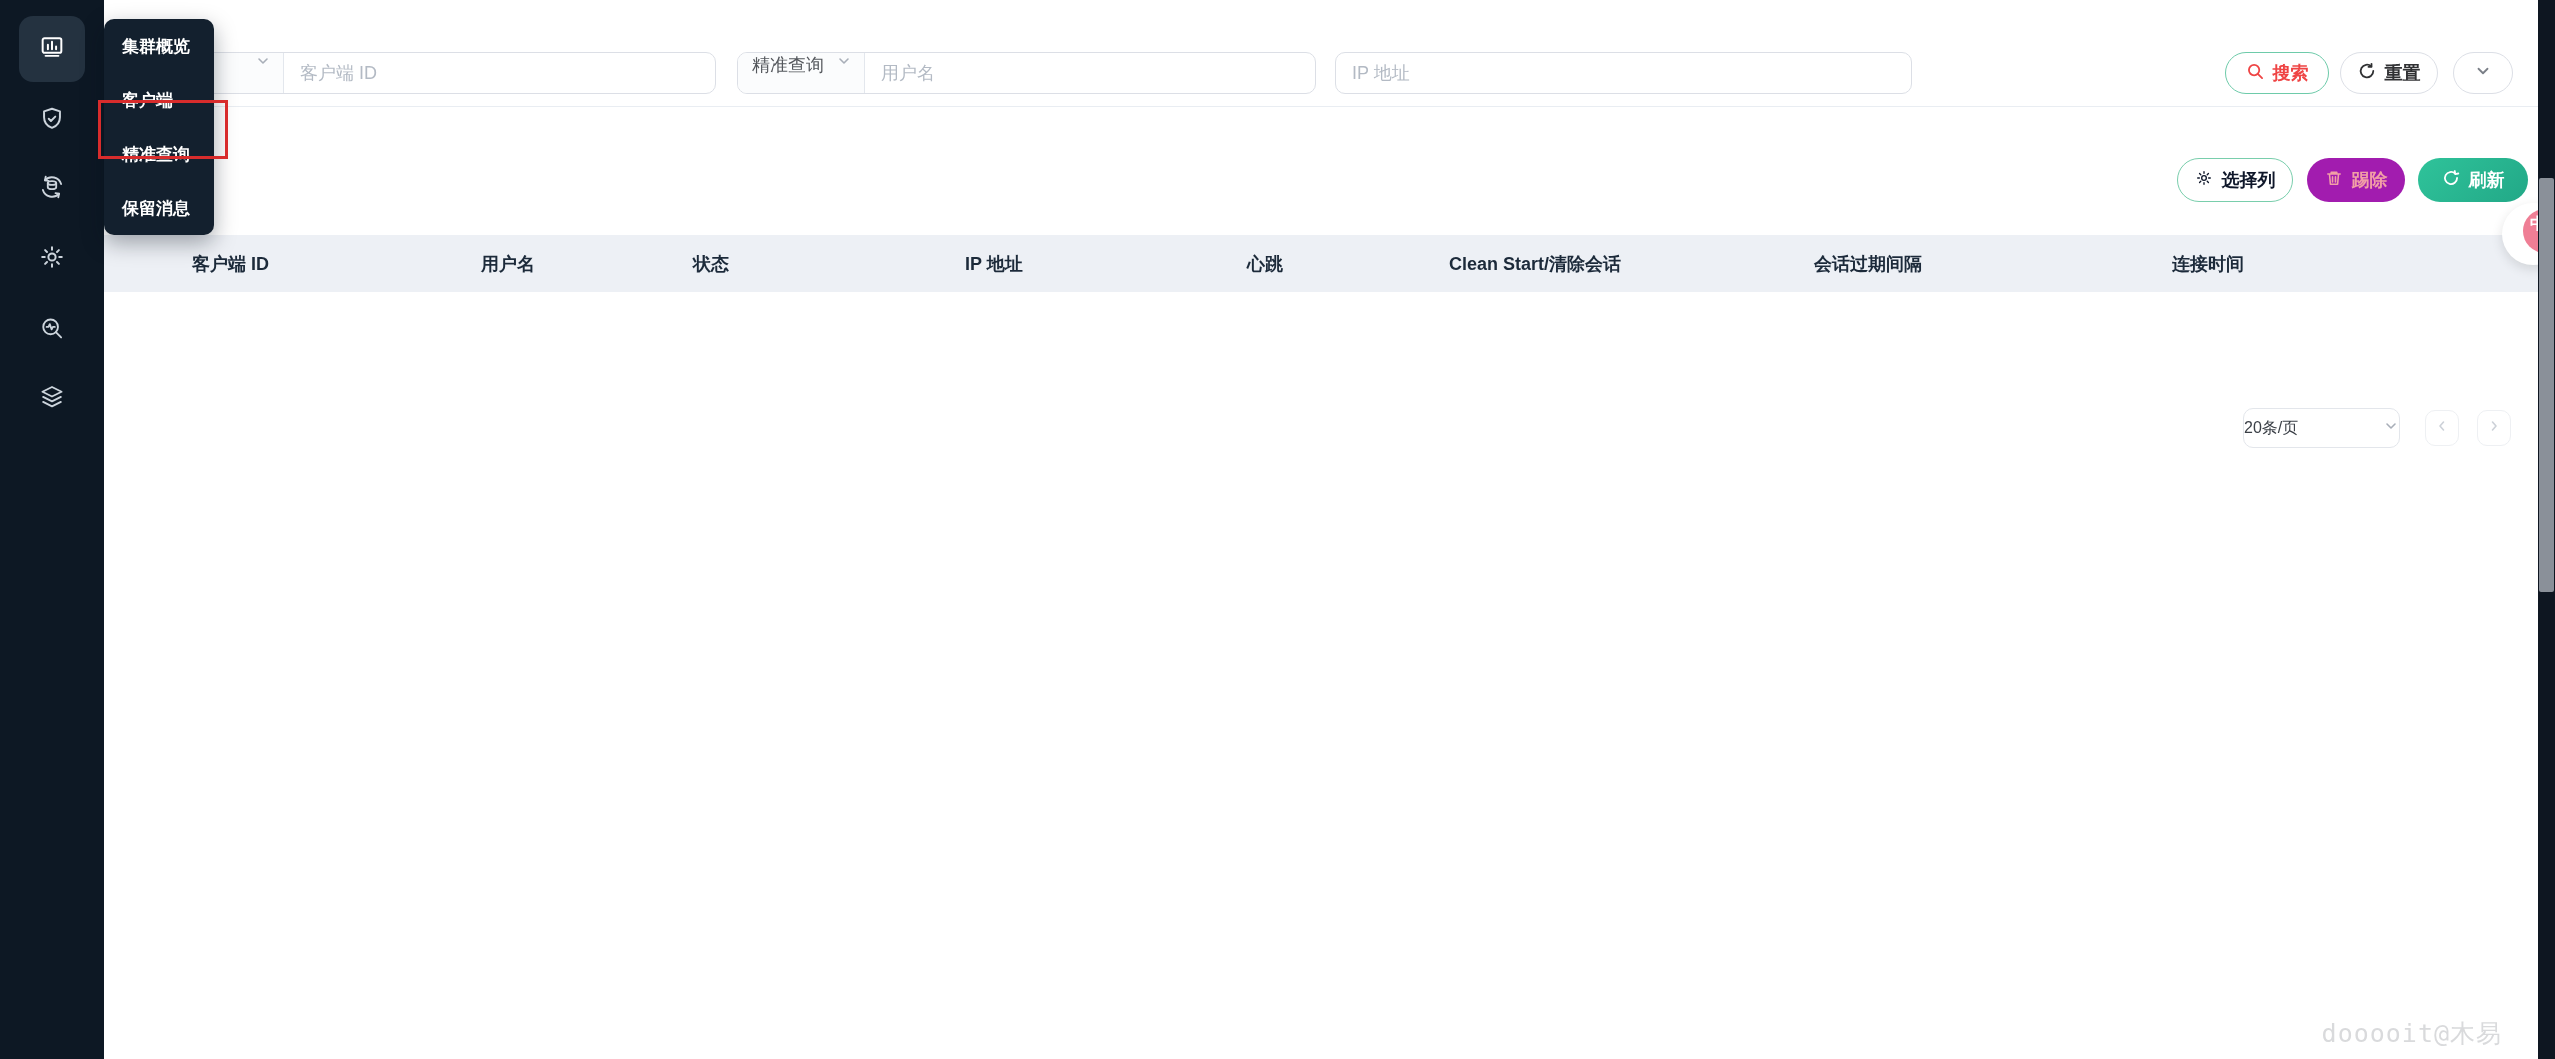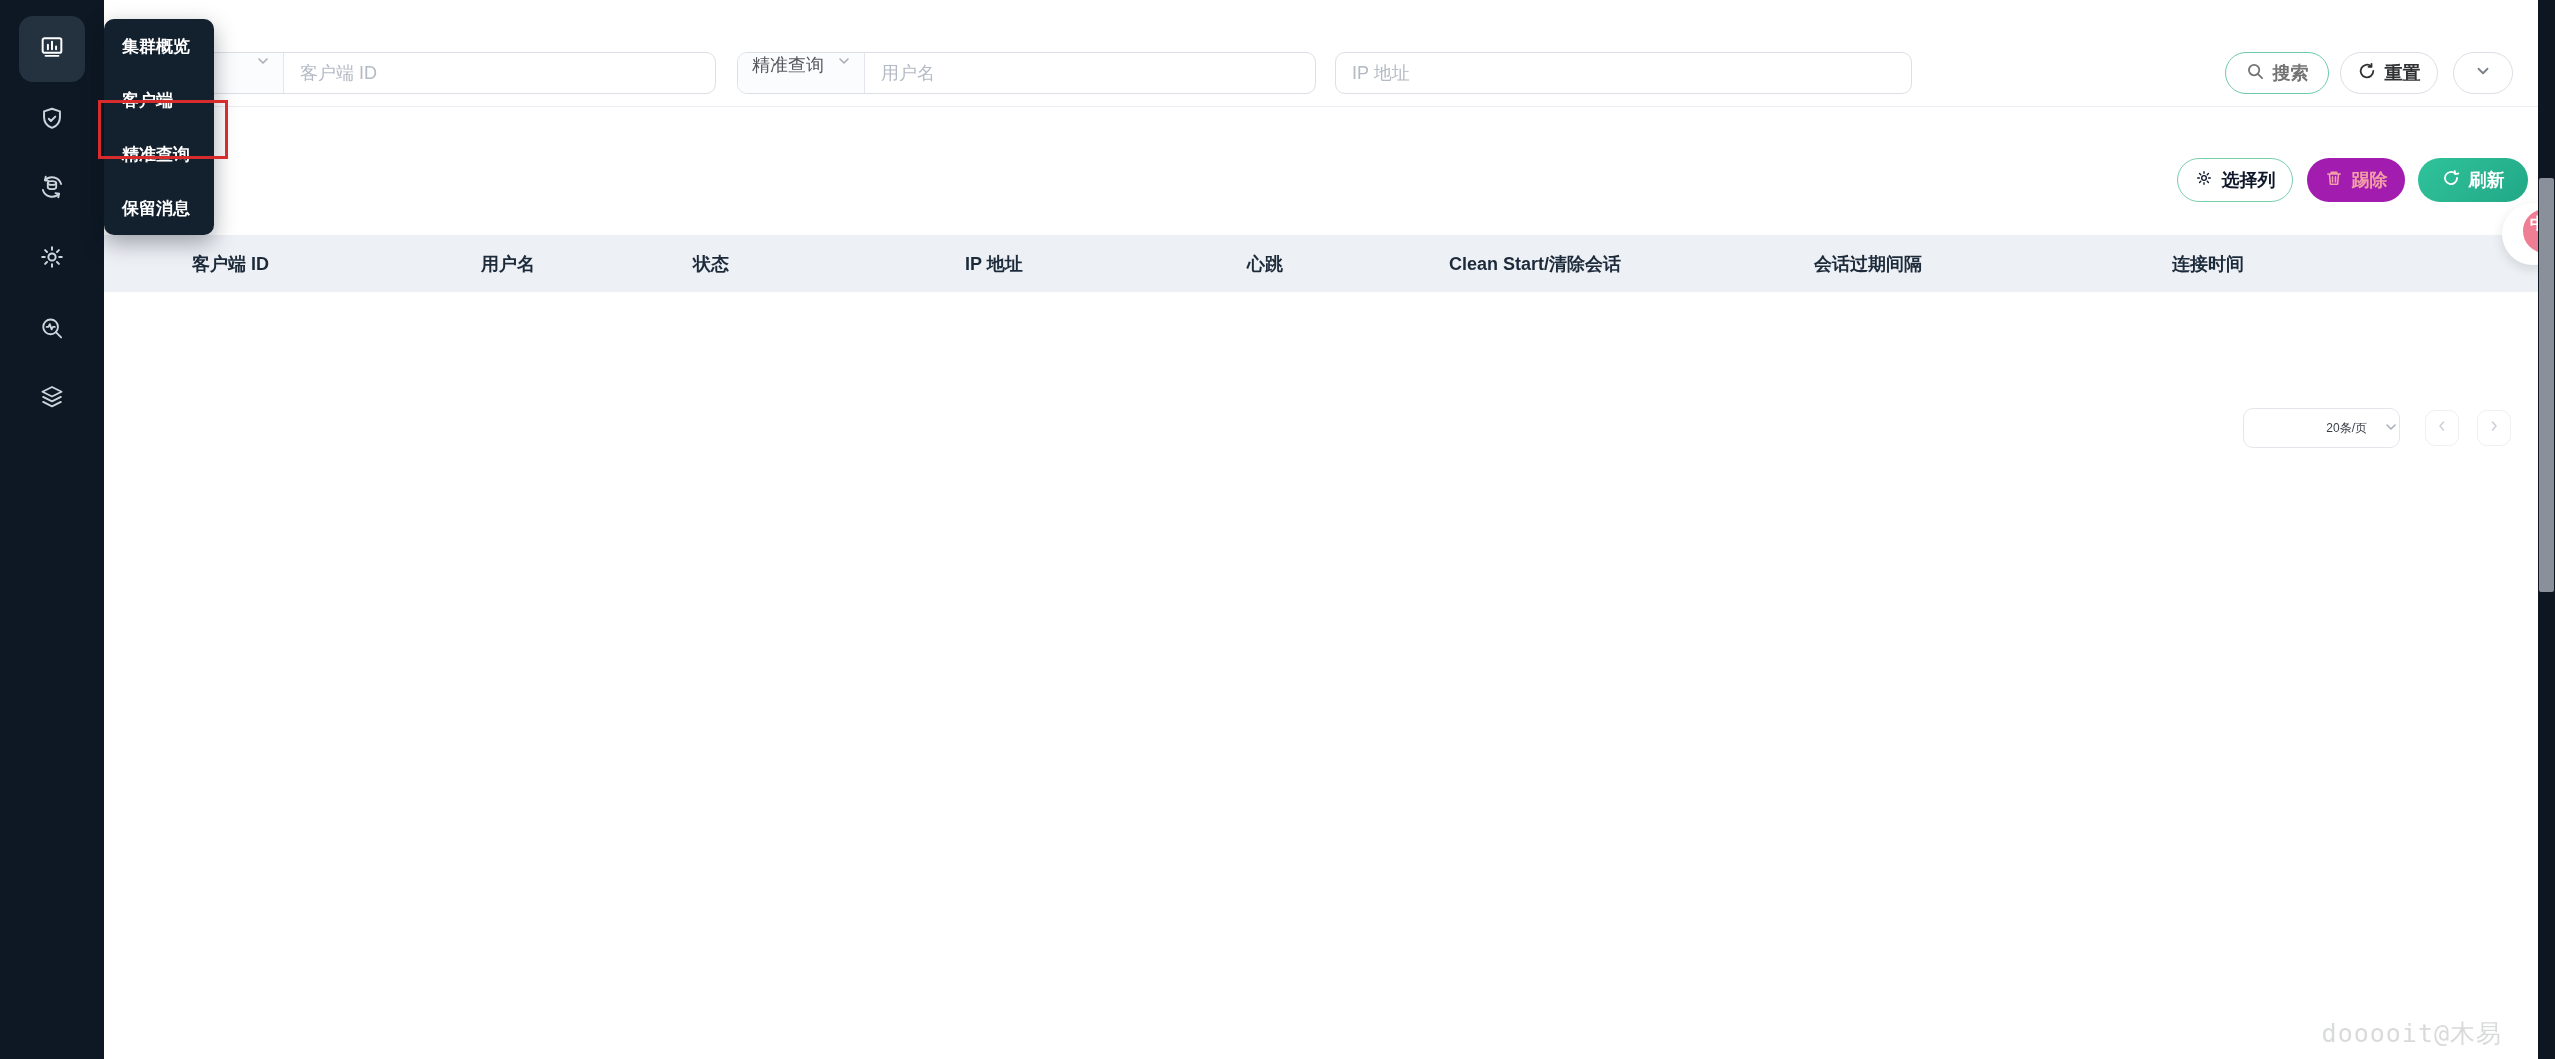--- a/index.html
+++ b/index.html
@@ -28,21 +28,21 @@
 
   .fgroup{position:absolute;top:52px;height:42px;border:1px solid #dcdfe6;border-radius:10px;display:flex;align-items:stretch;background:#fff;box-sizing:border-box;overflow:hidden;}
   .fselect{display:flex;gap:12px;padding:0 12px 0 14px;border-right:1px solid #e3e7ed;color:#54575c;font-size:18px;background:#fbfcfd;cursor:pointer;white-space:nowrap;}
   .fselect.empty{width:143px;justify-content:flex-end;box-sizing:border-box;}
   .finput{flex:1;border:none;outline:none;font-size:18px;padding:0 16px;color:#333;background:transparent;min-width:0;}
   .finput::placeholder{color:#b3bac4;}
 
   .btn{position:absolute;top:52px;height:42px;border-radius:21px;display:flex;align-items:center;justify-content:center;gap:9px;
        font-size:18px;font-weight:700;box-sizing:border-box;cursor:pointer;background:#fff;border:1px solid #dcdfe6;color:#303133;}
   .btn svg{flex:0 0 auto;}
-  .btn-search{left:2121px;width:104px;border-color:#6ecbaa;color:#737373;}
+  .btn-search{left:2121px;width:104px;border-color:#6ecbaa;color:#ef4444;}
   .btn-reset{left:2236px;width:98px;}
   .btn-expand{left:2349px;width:60px;color:#7a7f87;}
 
   .tbtn{position:absolute;top:158px;height:44px;border-radius:22px;display:flex;align-items:center;justify-content:center;gap:9px;
         font-size:18px;font-weight:700;box-sizing:border-box;cursor:pointer;}
   .tbtn-cols{left:2073px;width:116px;background:#fff;border:1px solid #79ceac;color:#0f172a;}
   .tbtn-kick{left:2203px;width:98px;background:#a21caf;border:none;color:#f2a0a6;cursor:not-allowed;}
   .tbtn-refresh{left:2314px;width:110px;background:linear-gradient(135deg,#2fc39a,#22a887);border:none;color:#fff;}
 
   
@@ -52,21 +52,21 @@
   .trow{position:absolute;left:0;top:292px;width:100%;height:75px;background:#fff;border-bottom:1px solid #e9ecf0;}
   .trow .cell{color:#303845;font-size:18px;white-space:nowrap;}
   .checkbox{width:22px;height:22px;border:1.5px solid #d8dce3;border-radius:5px;background:#fff;margin-left:2px;cursor:pointer;box-sizing:border-box;}
   .link{color:#33b388;cursor:pointer;}
   .statuscell{display:flex;align-items:center;gap:9px;color:#2db884;}
   .okic{width:19px;height:19px;border-radius:50%;background:#2db884;color:#fff;font-size:13px;font-weight:700;display:flex;align-items:center;justify-content:center;}
   .okic::after{content:"\2713";}
 
   
   .pagesize{position:absolute;left:2139px;top:408px;width:157px;height:40px;border:1px solid #e3e6eb;border-radius:10px;
-            display:flex;align-items:center;justify-content:flex-end;gap:16px;font-size:12px;color:#3a3f46;background:#fff;box-sizing:border-box;cursor:pointer;}
+            display:flex;align-items:center;justify-content:space-between;gap:16px;font-size:16px;color:#3a3f46;background:#fff;box-sizing:border-box;cursor:pointer;}
   .pnav{position:absolute;top:410px;width:34px;height:36px;border:1px solid #eef0f3;border-radius:10px;background:#fff;
         display:flex;align-items:center;justify-content:center;color:#ccd1d8;box-sizing:border-box;cursor:default;}
   .pnav.prev{left:2321px;}
   .pnav.next{left:2373px;}
 
   
   .watermark{position:absolute;right:36px;bottom:9px;font-family:"DejaVu Sans Mono","Liberation Mono",monospace;
              font-size:25px;color:#d9dadc;z-index:20;letter-spacing:1px;}
   .fab-back{position:absolute;left:2502px;top:203px;width:62px;height:62px;border-radius:50%;background:#fff;box-shadow:0 4px 12px rgba(0,0,0,.12);z-index:39;}
   .fab{position:absolute;left:2523px;top:209px;width:44px;height:44px;border-radius:50%;background:#ef7e95;z-index:40;color:#fff;cursor:pointer;}

